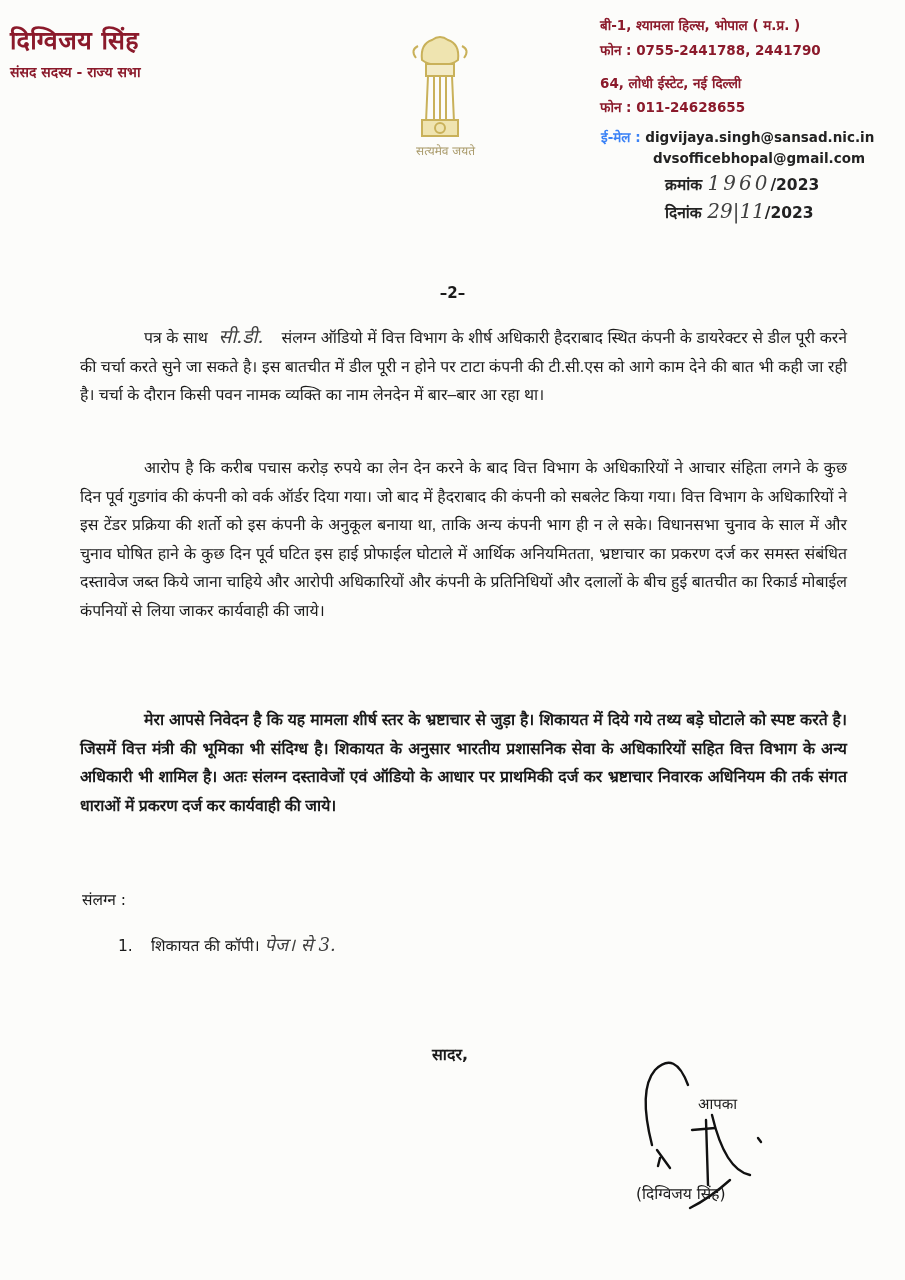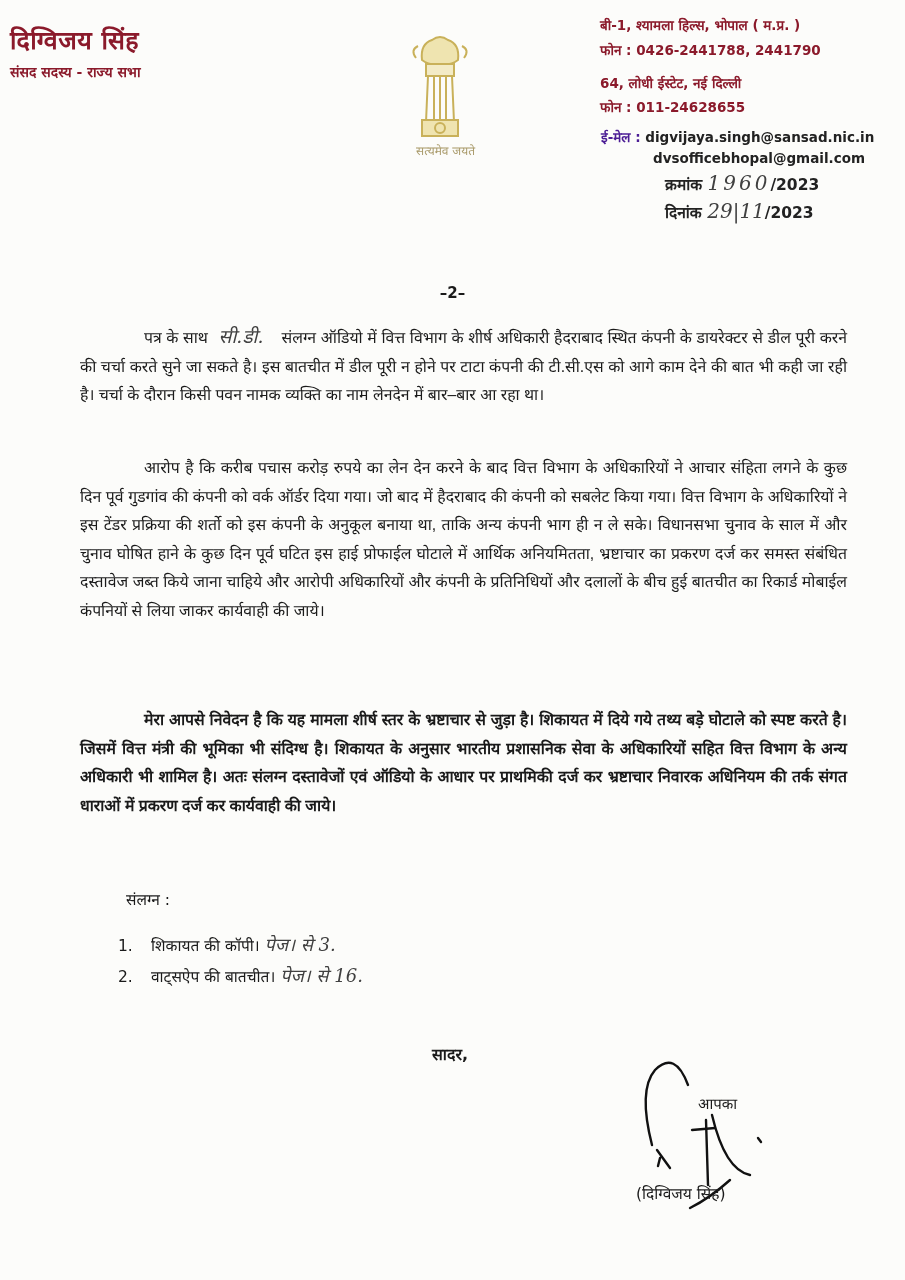--- a/index.html
+++ b/index.html
@@ -8,32 +8,32 @@
     font-family: "DejaVu Sans", "Liberation Sans", sans-serif; color:#1a1a1a;
   }
   .abs { position:absolute; }
   .maroon { color:#8b1a2b; }
   .name-title { left:10px; top:22px; font-size:25px; font-weight:bold; letter-spacing:0.5px; }
   .name-sub { left:10px; top:62px; font-size:14px; font-weight:bold; }
   .emblem { left:400px; top:30px; width:80px; height:125px; }
   .emblem-motto { left:405px; top:142px; font-size:12px; color:#a99a6a; width:70px; text-align:right; }
   .addr { left:600px; font-size:13.5px; font-weight:bold; }
   .email { left:601px; font-size:13.5px; font-weight:bold; }
-  .email-label { color:#4c1d95; }
+  .email-label { color:#3b82f6; }
   .email-val { color:#222; }
   .refline { left:665px; font-size:15.5px; font-weight:bold; color:#222; }
   .hand { font-family:"DejaVu Serif", serif; font-weight:normal; color:#404040; font-style:italic; }
   .page-num { left:0; width:905px; top:284px; text-align:center; font-size:15px; font-weight:bold; }
   .para {
     left:80px; width:767px; font-size:15.8px; line-height:28.5px; text-align:justify;
     font-family:"Liberation Sans","DejaVu Sans",sans-serif;
   }
   .para .indent { display:inline-block; width:64px; }
   .bold { font-weight:bold; }
-  .enc-label { left:82px; top:888px; font-size:15.5px;margin-left:44px; }
+  .enc-label { left:82px; top:888px; font-size:15.5px; }
   .enc-list { left:118px; top:930px; font-size:15.5px; line-height:29px; }
   .enc-list div { white-space:nowrap; }
   .enc-list .num { display:inline-block; width:28px; }
   .sadar { left:432px; top:1043px; font-size:16px; font-weight:bold; }
   .aapka { left:670px; top:1093px; font-size:15px;margin-left:28px; }
   .signame { left:636px; top:1182px; font-size:15.5px; }
   .sig { left:630px; top:1050px; width:140px; height:160px; }
   .emblem svg, .sig svg { width:100%; height:100%; }
 </style>
 </head>
@@ -50,21 +50,21 @@
       <rect x="26" y="34" width="28" height="12" fill="#f3ebc6"></rect>
       <path d="M28 46 L26 92 M52 46 L54 92 M34 46 L34 92 M46 46 L46 92 M40 46 L40 92"></path>
       <rect x="22" y="90" width="36" height="16" fill="#efe4b0"></rect>
       <circle cx="40" cy="98" r="5"></circle>
     </g>
   </svg>
 </div>
 <div class="abs emblem-motto">सत्यमेव जयते</div>
 
 <div class="abs addr maroon" style="top:16px;">बी-1, श्यामला हिल्स, भोपाल ( म.प्र. )</div>
-<div class="abs addr maroon" style="top:41px;">फोन : 0426-2441788, 2441790</div>
+<div class="abs addr maroon" style="top:41px;">फोन : 0755-2441788, 2441790</div>
 <div class="abs addr maroon" style="top:74px;">64, लोधी ईस्टेट, नई दिल्ली</div>
 <div class="abs addr maroon" style="top:98px;">फोन : 011-24628655</div>
 
 <div class="abs email" style="top:128px;">
   <span class="email-label">ई-मेल :</span>
   <span class="email-val">digvijaya.singh@sansad.nic.in</span>
 </div>
 <div class="abs email" style="top:150px; left:653px;">
   <span class="email-val">dvsofficebhopal@gmail.com</span>
 </div>
@@ -94,25 +94,20 @@
   <span class="indent"></span><span>मेरा आपसे निवेदन है कि यह मामला शीर्ष स्तर के भ्रष्टाचार से जुड़ा है। शिकायत में दिये गये तथ्य बड़े घोटाले को स्पष्ट करते है। जिसमें वित्त मंत्री की भूमिका भी संदिग्ध है। शिकायत के अनुसार भारतीय प्रशासनिक सेवा के अधिकारियों सहित वित्त विभाग के अन्य अधिकारी भी शामिल है। अतः संलग्न दस्तावेजों एवं ऑडियो के आधार पर प्राथमिकी दर्ज कर भ्रष्टाचार निवारक अधिनियम की तर्क संगत धाराओं में प्रकरण दर्ज कर कार्यवाही की जाये।</span>
 </div>
 
 <div class="abs enc-label">संलग्न :</div>
 <div class="abs enc-list">
   <div>
     <span class="num">1.</span>
     <span>शिकायत की कॉपी।</span>
     <span class="hand" style="font-size:18px;margin-top:40px;">पेज। से 3.</span>
   </div>
-  <div>
-    <span class="num">2.</span>
-    <span>वाट्सऐप की बातचीत।</span>
-    <span class="hand" style="font-size:18px;">पेज। से 16.</span>
-  </div>
 </div>
 
 <div class="abs sadar">सादर,</div>
 
 <div class="abs sig">
   <svg viewBox="0 0 140 160">
     <g fill="none" stroke="#111" stroke-width="2.4" stroke-linecap="round">
       <path d="M22 95 Q8 40 25 20 Q45 0 58 35"></path>
       <path d="M62 80 L85 78"></path>
       <path d="M76 70 L78 135"></path>

